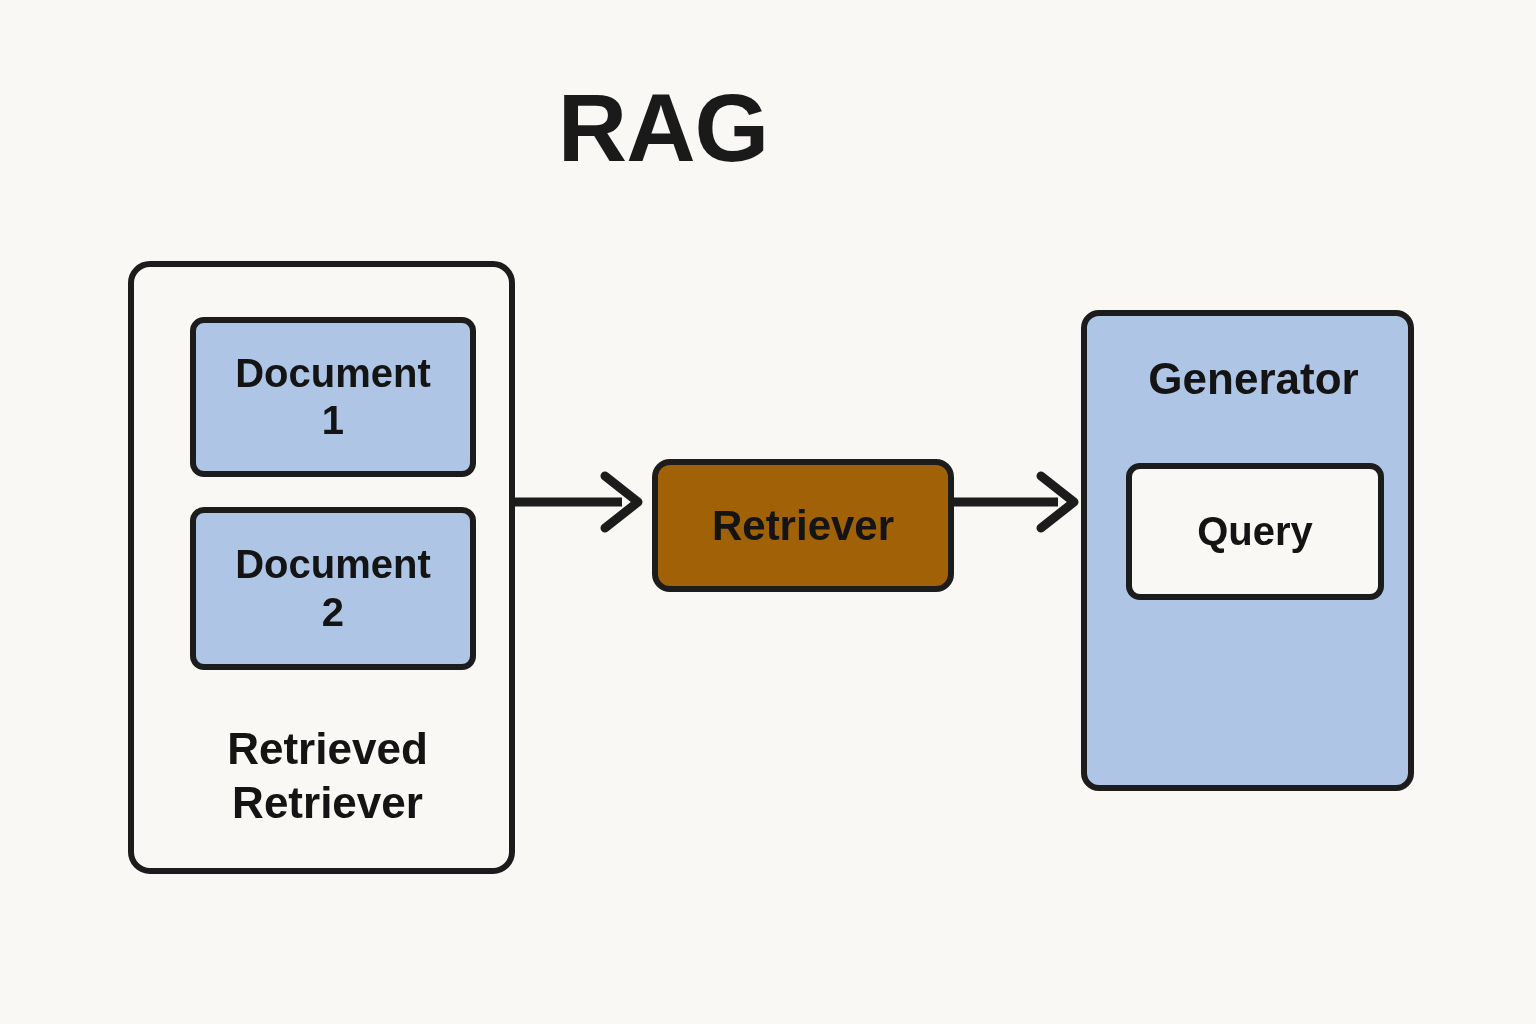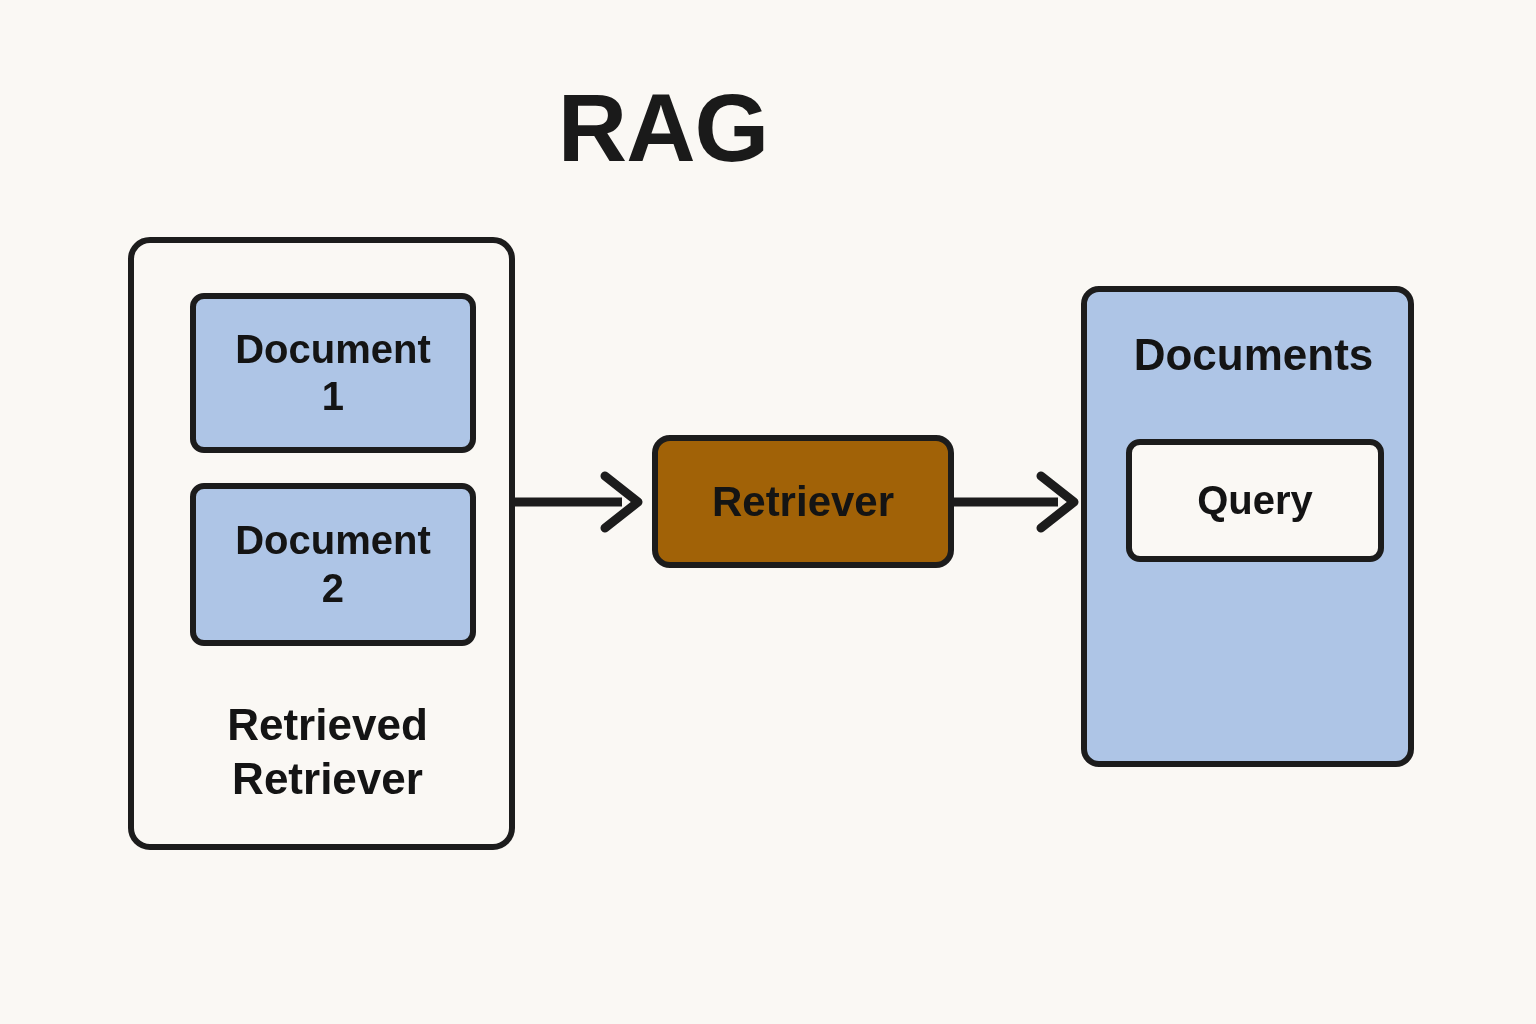--- a/index.html
+++ b/index.html
@@ -43,20 +43,21 @@
     box-sizing: border-box;
     border: 6px solid #1c1c1c;
     border-radius: 18px;
     display: flex;
     align-items: center;
     justify-content: center;
     text-align: center;
     color: #141414;
     font-weight: 700;
     line-height: 1.12;
+    margin-top: 24px;
   }
 
   
   .docs-container {
     left: 128px;
     top: 237px;
     width: 387px;
     height: 613px;
     background: #faf8f4;
     border-radius: 22px;
@@ -135,21 +136,21 @@
     background: #faf8f4;
     border: 6px solid #1c1c1c;
     border-radius: 14px;
     display: flex;
     align-items: center;
     justify-content: center;
     font-size: 40px;
     font-weight: 700;
     color: #141414;
   }
-  .inner-query    { top: 147px; height: 123px; }
+  .inner-query    { top: 147px; height: 137px; }
   .inner-response { top: 307px; height: 135px; }
 
   
   .arrow-layer {
     position: absolute;
     left: 0;
     top: 0;
     width: 1536px;
     height: 1024px;
     pointer-events: none;
@@ -182,21 +183,21 @@
       <span>Retrieved</span><br>
       <span>Retriever</span>
     </div>
   </div>
 
   <div class="node retriever">
     <span>Retriever</span>
   </div>
 
   <div class="node generator">
-    <div class="generator-title">Documents</div>
+    <div class="generator-title">Generator</div>
     <div class="inner-box inner-query">
       <span>Query</span>
     </div>
   </div>
 
   <svg class="arrow-layer" viewBox="0 0 1536 1024">
     <g stroke="#1c1c1c" stroke-width="9" fill="none" stroke-linecap="butt" stroke-linejoin="miter">
 
       <line x1="515" y1="502" x2="622" y2="502"></line>
       <polyline points="605,476 638,502 605,528" stroke-linecap="round" stroke-linejoin="round"></polyline>

